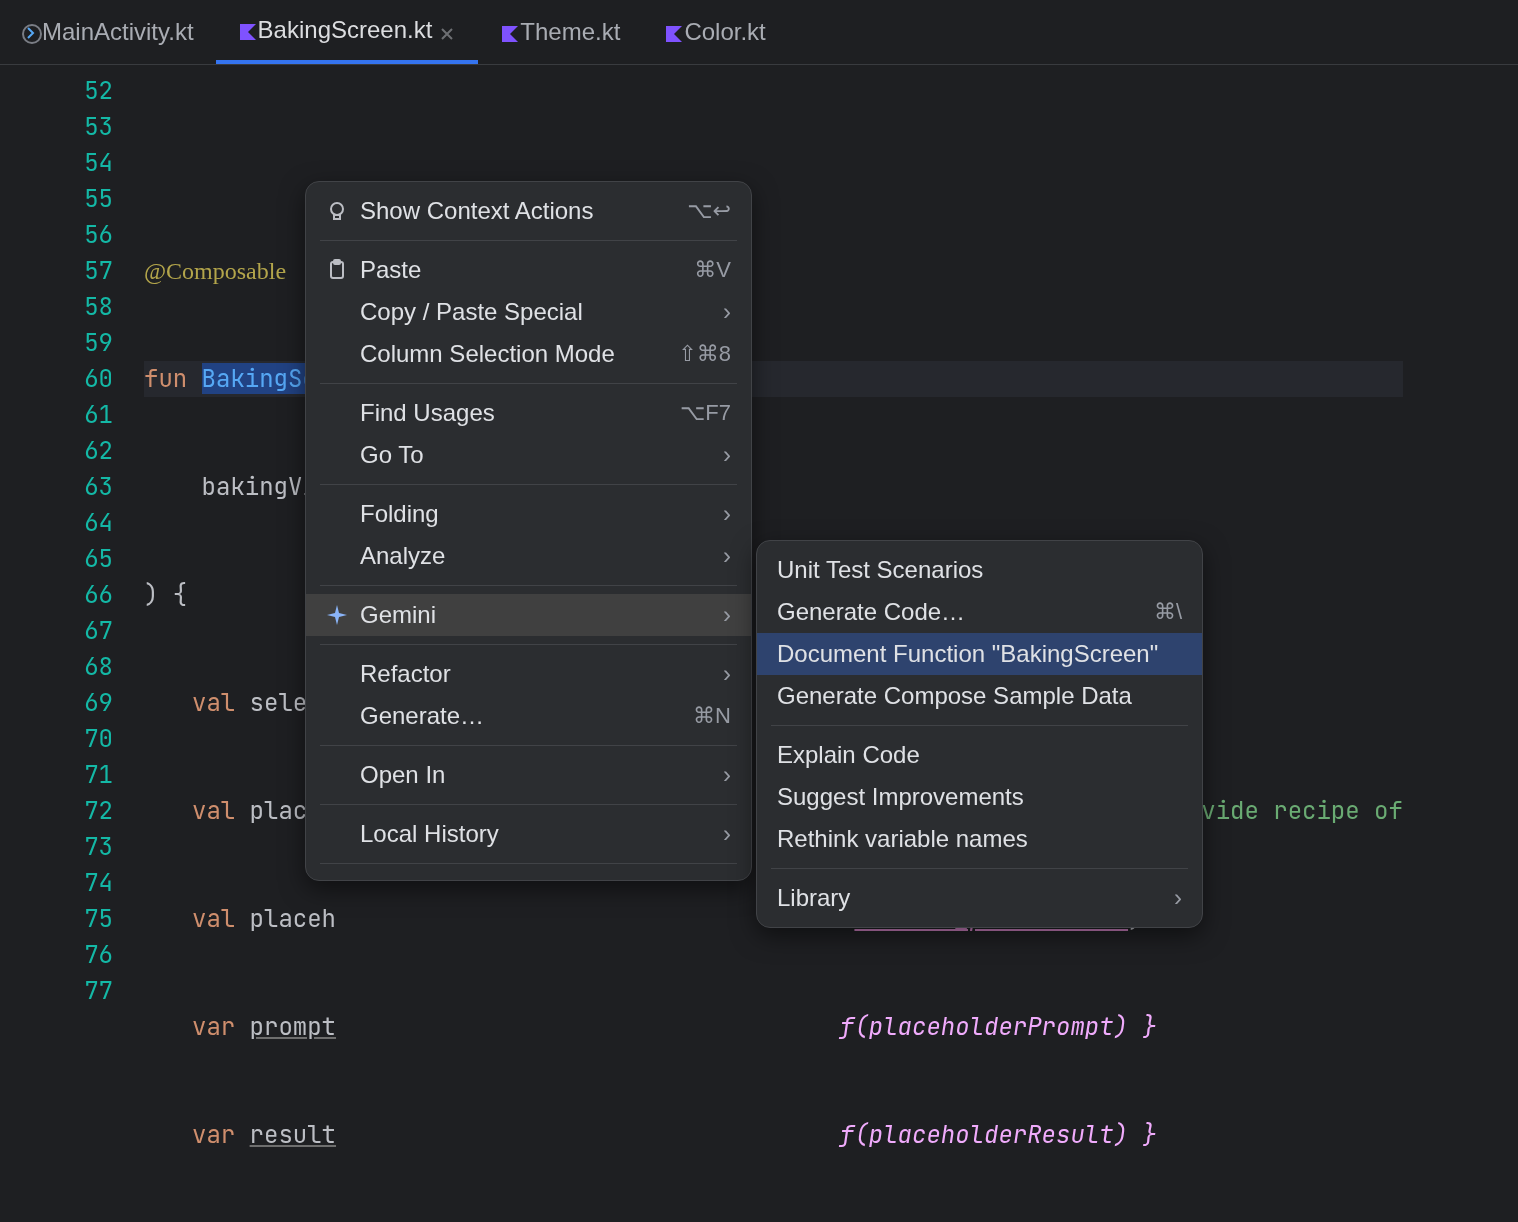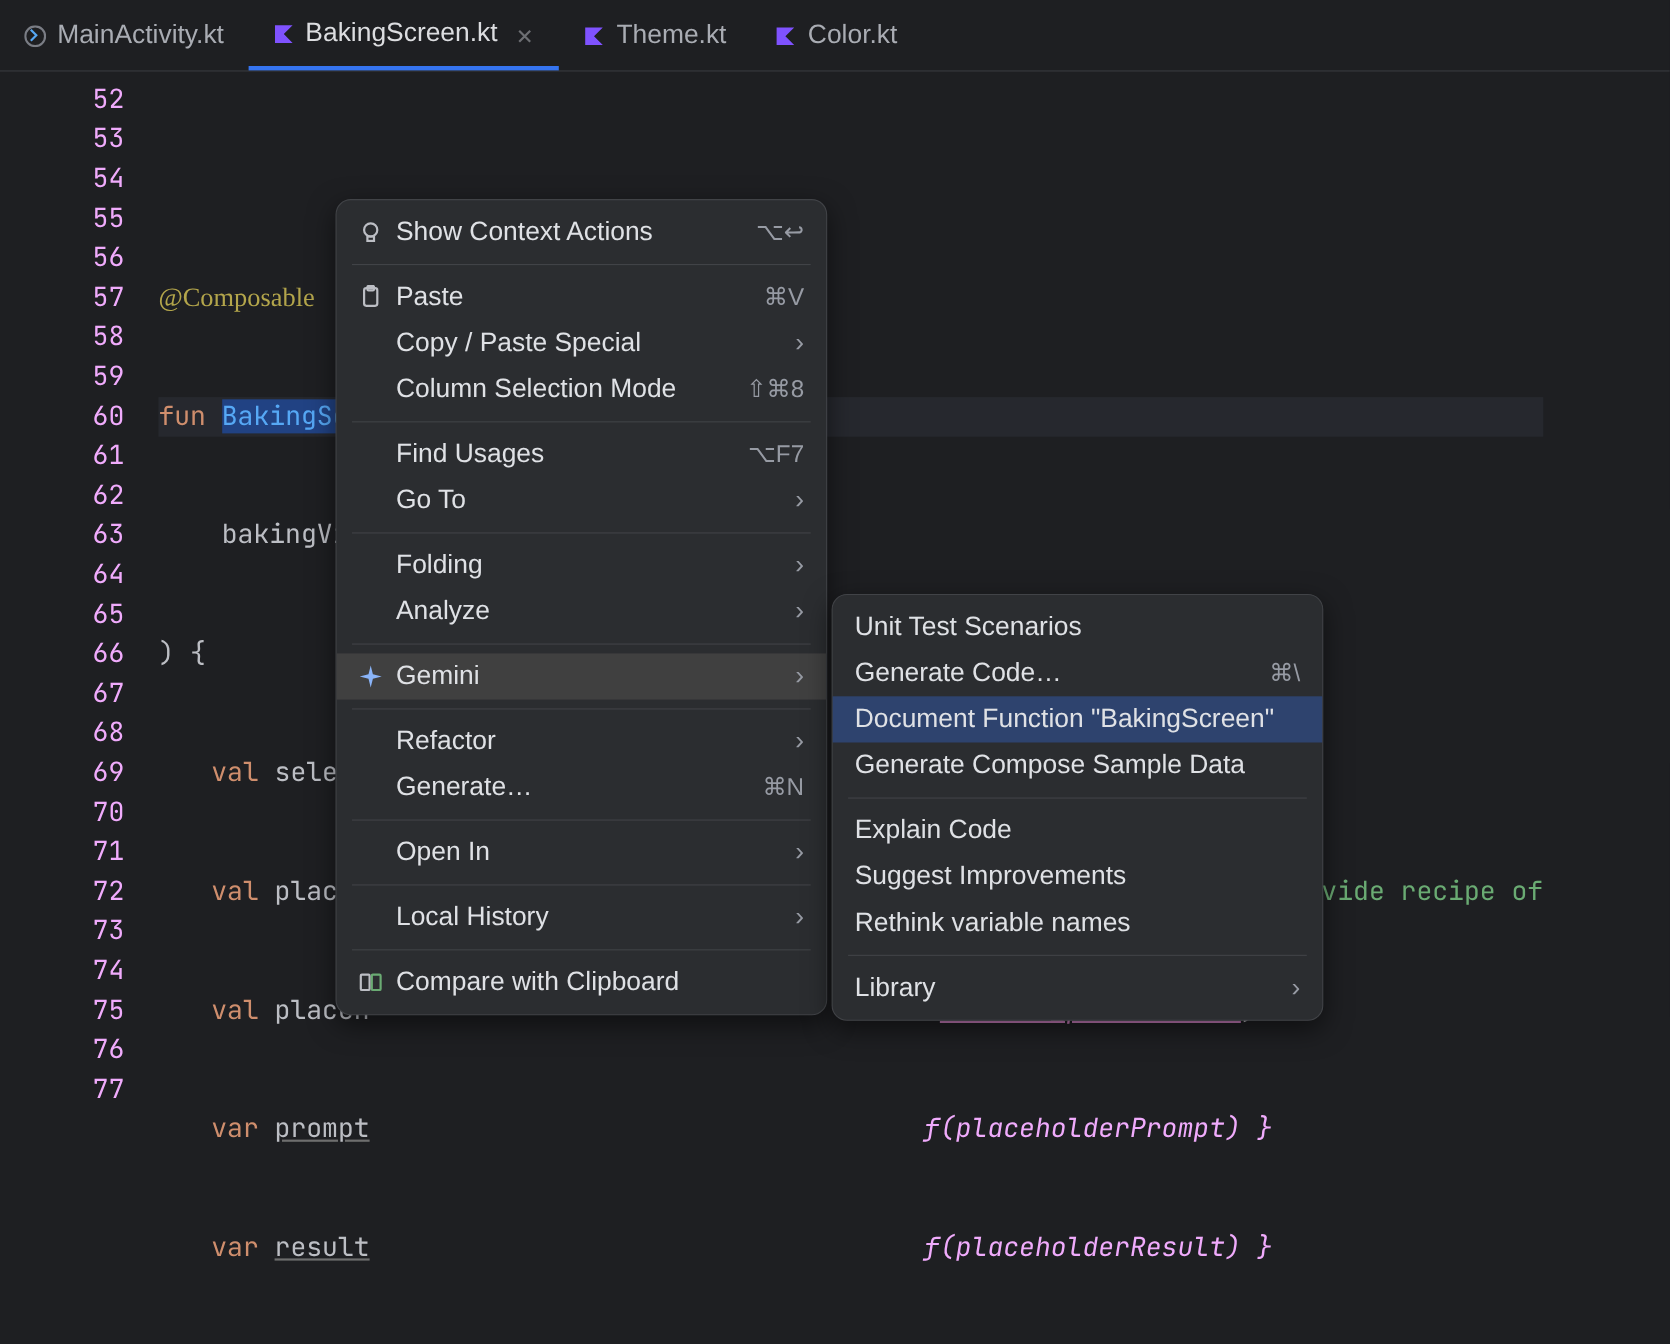--- a/index.html
+++ b/index.html
@@ -18,21 +18,20 @@
 .tab-bar {
   height: 64px;
   border-bottom: 1px solid #393b3f;
   display: flex;
   align-items: stretch;
 }
 .tab {
   display: flex;
   align-items: center;
   padding: 0 22px;
-  gap: 10px;
   color: #a9acb3;
 }
 .tab.active {
   color: #dcdde0;
   border-bottom: 4px solid #3574f0;
 }
 .kt-icon {
   width: 20px; height: 20px;
   display:inline-block;
 }
@@ -48,21 +47,21 @@
   display:flex;
   height: calc(100% - 64px);
   font-family: "JetBrains Mono", Menlo, Consolas, monospace;
   font-size: 24px;
   line-height: 36px;
 }
 .gutter {
   width: 113px;
   text-align: right;
   padding-right: 22px;
-  color: #f0abfc;
+  color: #14b8a6;
   padding-top: 8px;
   user-select:none;
   border-right:1px solid transparent;
 }
 .gutter .ln { height:36px; }
 .code {
   padding-top:8px;
   padding-left:8px;
   white-space:pre;
   position:relative;
@@ -301,29 +300,20 @@
       <span class="label">Open In</span>
       <span class="arrow">›</span>
     </div>
   <div class="sep"></div>
   <div class="item">
       <span class="icon-slot"></span>
       <span class="label">Local History</span>
       <span class="arrow">›</span>
     </div>
   <div class="sep"></div>
-  <div class="item">
-    <span class="icon-slot">
-      <svg class="compare-icon" viewBox="0 0 22 22">
-          <rect x="2" y="4" width="8" height="14" rx="1" fill="none" stroke="#bcbec4" stroke-width="2"></rect>
-          <rect x="12" y="4" width="8" height="14" rx="1" fill="none" stroke="#6aab73" stroke-width="2"></rect>
-        </svg>
-    </span>
-    <span class="label">Compare with Clipboard</span>
-  </div>
 </div>
 
 <div class="menu menu2">
   <div class="item">
       <span class="label">Unit Test Scenarios</span>
     </div>
   <div class="item">
       <span class="label">Generate Code…</span>
       <span class="sc">⌘\</span>
     </div>

